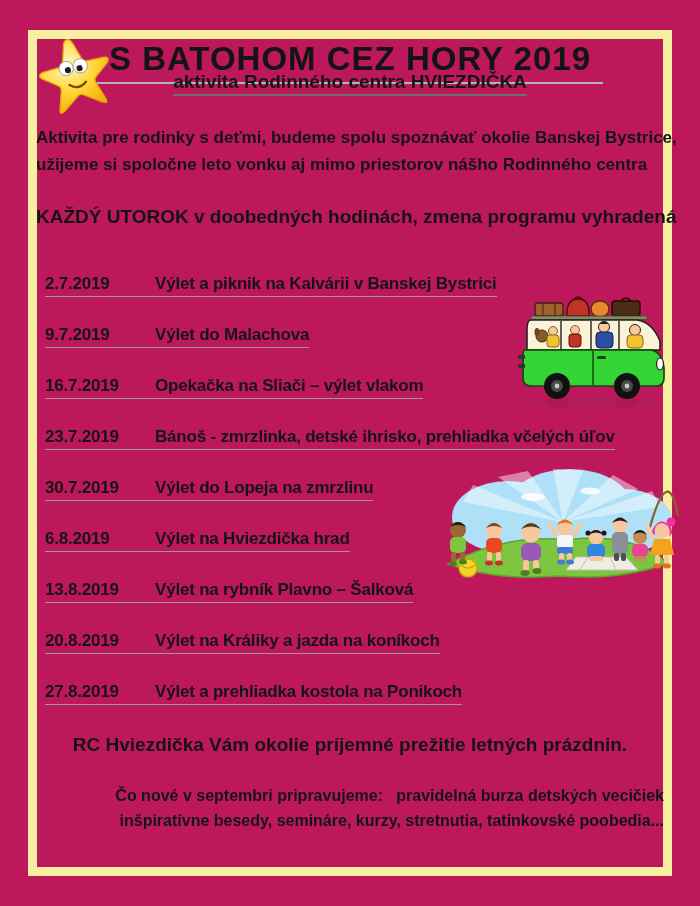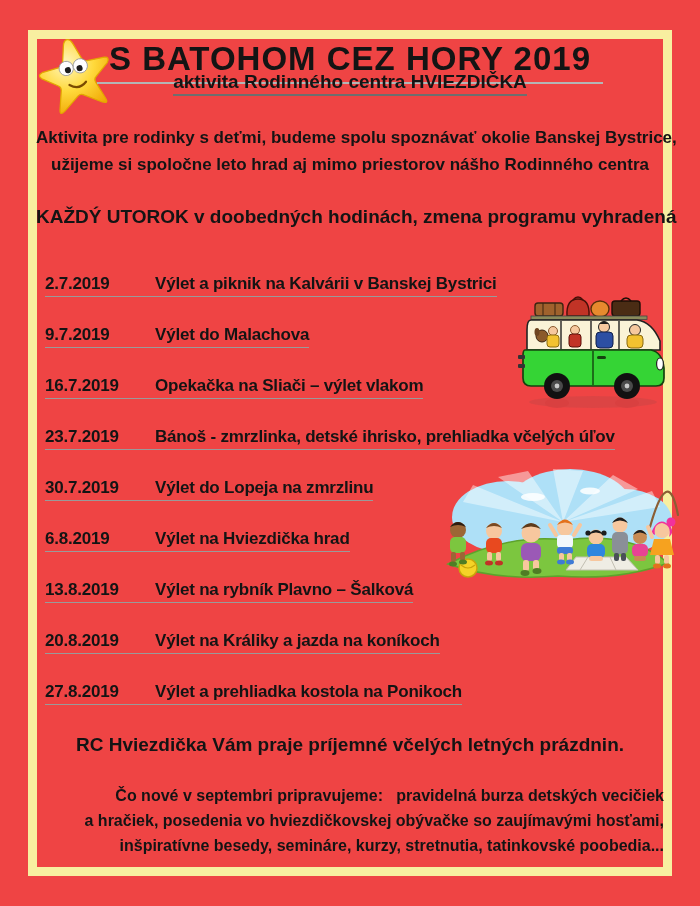--- a/index.html
+++ b/index.html
@@ -1,37 +1,37 @@
 <!DOCTYPE html>
 <html><head>
 <meta charset="utf-8">
 <style>
   html,body{margin:0;padding:0;}
   body{
     width:700px;height:906px;background:#ffffff;
     font-family:"Liberation Sans","DejaVu Sans",sans-serif;
     font-weight:bold;color:#141414;
   }
-  .page{position:relative;width:700px;height:906px;background:#ef4444;overflow:hidden;}
+  .page{position:relative;width:700px;height:906px;background:#be185d;overflow:hidden;}
   .frame{
     position:absolute;left:28px;top:30px;width:644px;height:846px;
     border:9px solid #F8EFA0;box-sizing:border-box;pointer-events:none;
   }
   .star{position:absolute;left:33px;top:36px;width:86px;height:80px;}
   .title-wrap{position:absolute;left:36px;top:40px;width:628px;text-align:center;}
   .title{
     display:inline-block;font-size:33px;letter-spacing:1px;
     border-bottom:2px solid #b5b5b5;padding:0 12px 4px;white-space:nowrap;
   }
   .subtitle-wrap{position:absolute;left:36px;top:71px;width:628px;text-align:center;}
   .subtitle{
     display:inline-block;font-size:19px;border-bottom:2px solid #6e6e6e;
     padding-bottom:1px;white-space:nowrap;
   }
-  .intro{position:absolute;left:36px;top:124px;width:628px;text-align:center;font-size:17px;line-height:27px;}
+  .intro{position:absolute;left:36px;top:124px;width:628px;font-size:17px;line-height:27px;}
   .intro div{white-space:nowrap;}
   .heading{position:absolute;left:36px;top:206px;width:628px;text-align:right;font-size:19px;white-space:nowrap;}
   .events{
     position:absolute;left:45px;top:274px;
     display:flex;flex-direction:column;align-items:flex-start;gap:28px;
   }
   .event{
     display:inline-block;border-bottom:1.6px solid #9a9a9a;
     padding-bottom:2px;font-size:17px;letter-spacing:-0.2px;white-space:nowrap;
   }
@@ -68,21 +68,21 @@
 
   <div class="title-wrap">
     <span class="title">S BATOHOM CEZ HORY 2019</span>
   </div>
   <div class="subtitle-wrap">
     <span class="subtitle">aktivita Rodinného centra HVIEZDIČKA</span>
   </div>
 
   <div class="intro">
     <div>Aktivita pre rodinky s deťmi, budeme spolu spoznávať okolie Banskej Bystrice,</div>
-    <div>užijeme si spoločne leto hrad aj mimo priestorov nášho Rodinného centra</div>
+    <div>užijeme si spoločne leto vonku aj mimo priestorov nášho Rodinného centra</div>
   </div>
 
   <div class="heading">KAŽDÝ UTOROK v doobedných hodinách, zmena programu vyhradená</div>
 
   <div class="events">
     <span class="event">
       <span class="date">2.7.2019</span><span>Výlet a piknik na Kalvárii v Banskej Bystrici</span>
     </span>
     <span class="event">
       <span class="date">9.7.2019</span><span>Výlet do Malachova</span>
@@ -259,20 +259,19 @@
       <circle cx="233" cy="55" r="4.5" fill="#F1329C"></circle>
       <path d="M216 72 L232 72 L236 88 L212 88 Z" fill="#F6A21F"></path>
       <line x1="214" y1="70" x2="210" y2="60" stroke="#F7C79E" stroke-width="4" stroke-linecap="round"></line>
       <rect x="217" y="88" width="5" height="9" rx="2" fill="#F7C79E"></rect>
       <rect x="226" y="88" width="5" height="9" rx="2" fill="#F7C79E"></rect>
       <ellipse cx="219" cy="99" rx="4" ry="2.5" fill="#E2711D"></ellipse>
       <ellipse cx="229" cy="99" rx="4" ry="2.5" fill="#E2711D"></ellipse>
     </g>
   </svg>
 
-  <div class="wish">RC Hviezdička Vám praje príjemné včelých letných prázdnin.</div>
+  <div class="wish">RC Hviezdička Vám okolie príjemné prežitie letných prázdnin.</div>
 
   <div class="september">
     <div>Čo nové v septembri pripravujeme:&nbsp;&nbsp;&nbsp;pravidelná burza detských vecičiek</div>
-    <div>a hračiek, posedenia vo hviezdičkovskej obývačke so zaujímavými hosťami,</div>
     <div>inšpiratívne besedy, semináre, kurzy, stretnutia, tatinkovské poobedia...</div>
   </div>
 </div>
 
 </body></html>

